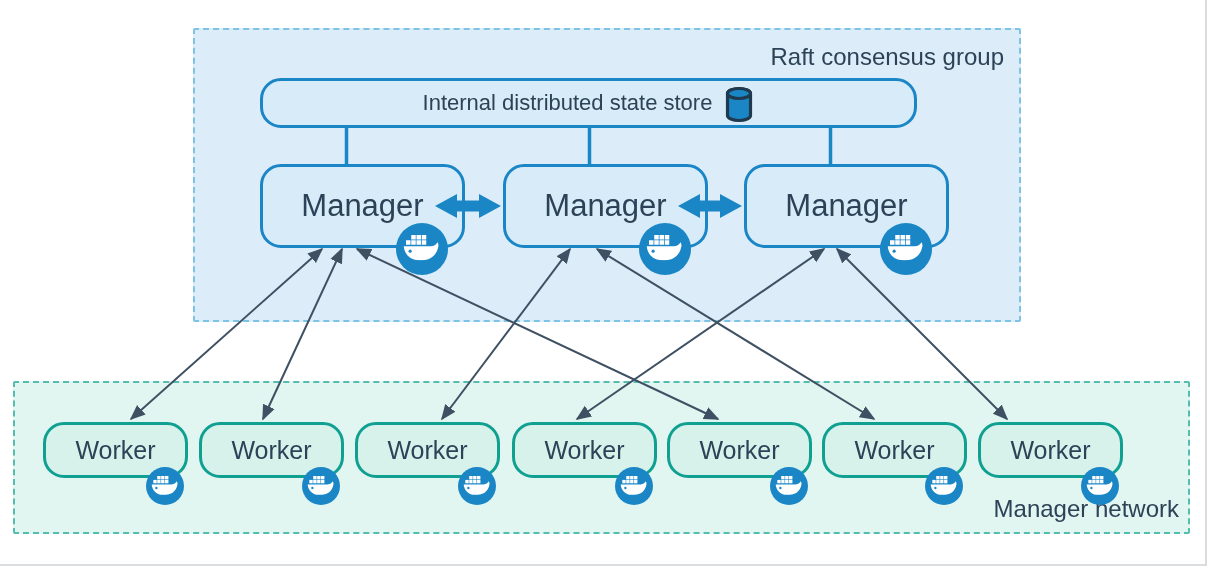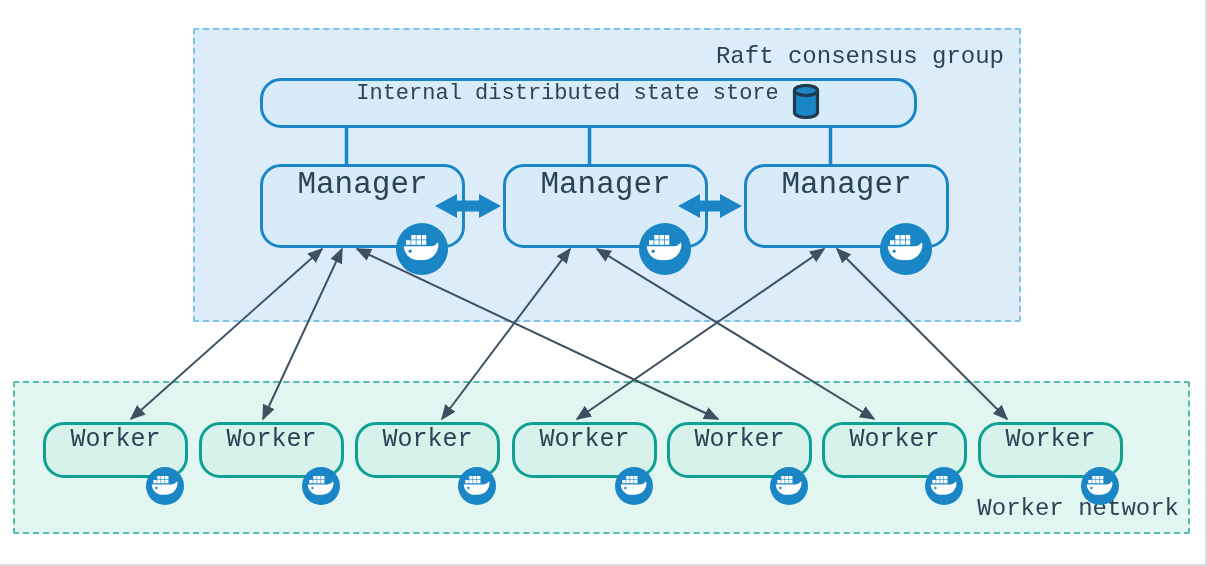--- a/index.html
+++ b/index.html
@@ -4,25 +4,25 @@
 <style>
   :root{
     --c-docker_blue:#1a86c6; --c-raft_fill:#dcedf9; --c-raft_border:#7cc3e6;
     --c-node_fill:#d8ebf8; --c-gossip_fill:#e1f5f1; --c-gossip_border:#54bdb0;
     --c-worker_fill:#d7f1eb; --c-worker_border:#0fa092; --c-arrow:#3e5062;
     --c-text:#2c4257; --c-icon_outline:#1f3a4f; --c-icon_glyph:#ffffff;
   }
   html,body{margin:0;padding:0;background:#ffffff;}
   .canvas{
     position:relative; width:1207px; height:566px; background:#ffffff;
-    font-family:Liberation Mono, monospace; overflow:hidden;
+    font-family:Liberation Sans, sans-serif; overflow:hidden;
     border-right:2px solid #dadde0; border-bottom:2px solid #dadde0; box-sizing:border-box;
   }
   .abs{position:absolute; box-sizing:border-box;}
-  .cbox{display:flex; align-items:flex-start; justify-content:center;border-radius:21px;}
+  .cbox{display:flex; align-items:center; justify-content:center;border-radius:21px;}
   .raft{left:193px; top:28px; width:828px; height:294px;
     background:var(--c-raft_fill); border:2px dashed var(--c-raft_border); border-radius:2px;}
   .gossip{left:13px; top:381px; width:1177px; height:153px;
     background:var(--c-gossip_fill); border:2px dashed var(--c-gossip_border); border-radius:2px;}
   .raft-label{top:43px; right:201px; font-size:24px; color:var(--c-text); white-space:nowrap;}
   .gossip-label{top:495px; right:26px; font-size:24px; color:var(--c-text); white-space:nowrap;}
   .store{left:260px; top:78px; width:657px; height:50px; gap:12px;
     background:var(--c-node_fill); border:3px solid var(--c-docker_blue);
     font-size:22px; color:var(--c-text);}
   .manager{top:164px; width:205px; height:84px;
@@ -48,21 +48,21 @@
 </style>
 </head>
 <body>
 
 <div class="canvas">
 
   <div class="abs raft"></div>
   <div class="abs gossip"></div>
 
   <div class="abs raft-label">Raft consensus group</div>
-  <div class="abs gossip-label">Worker network</div>
+  <div class="abs gossip-label">Manager network</div>
 
   <div class="abs cbox store">
     <span>Internal distributed state store</span>
     <svg class="db-icon" width="30" height="37" viewBox="0 0 30 37">
       <path class="db-shape" d="M3.5 7.5 C3.5 4.7 8.6 2.5 15 2.5 C21.4 2.5 26.5 4.7 26.5 7.5 V29.5 C26.5 32.3 21.4 34.5 15 34.5 C8.6 34.5 3.5 32.3 3.5 29.5 Z"></path>
       <ellipse class="db-shape" cx="15" cy="7.5" rx="11.5" ry="5"></ellipse>
     </svg>
   </div>
 
   <div class="abs cbox manager m1">

